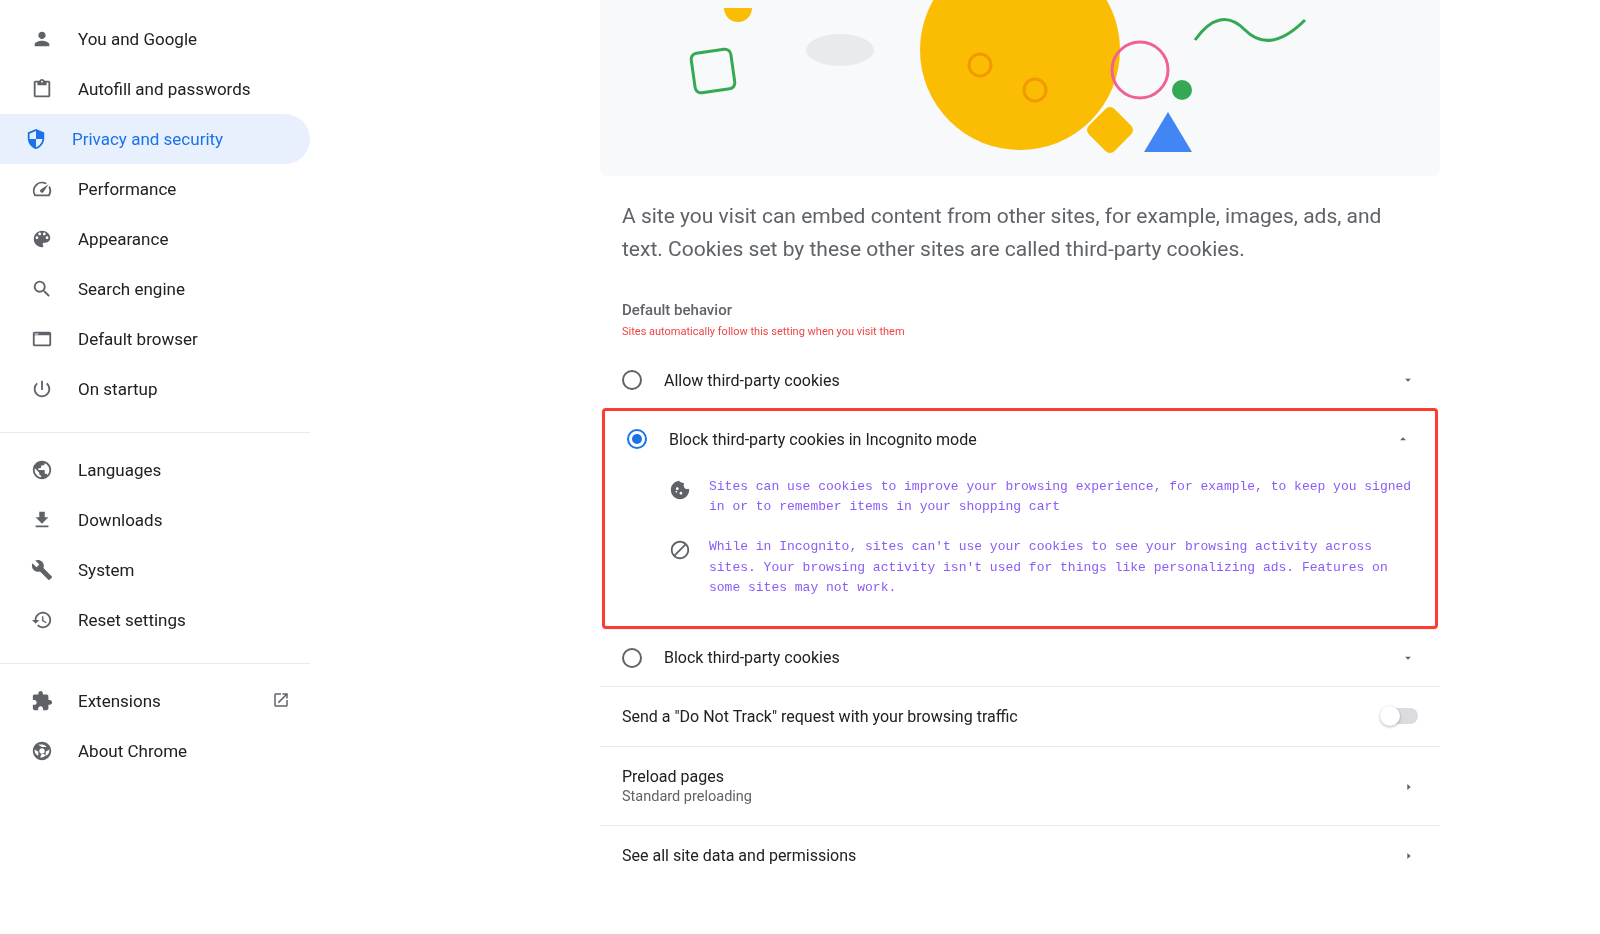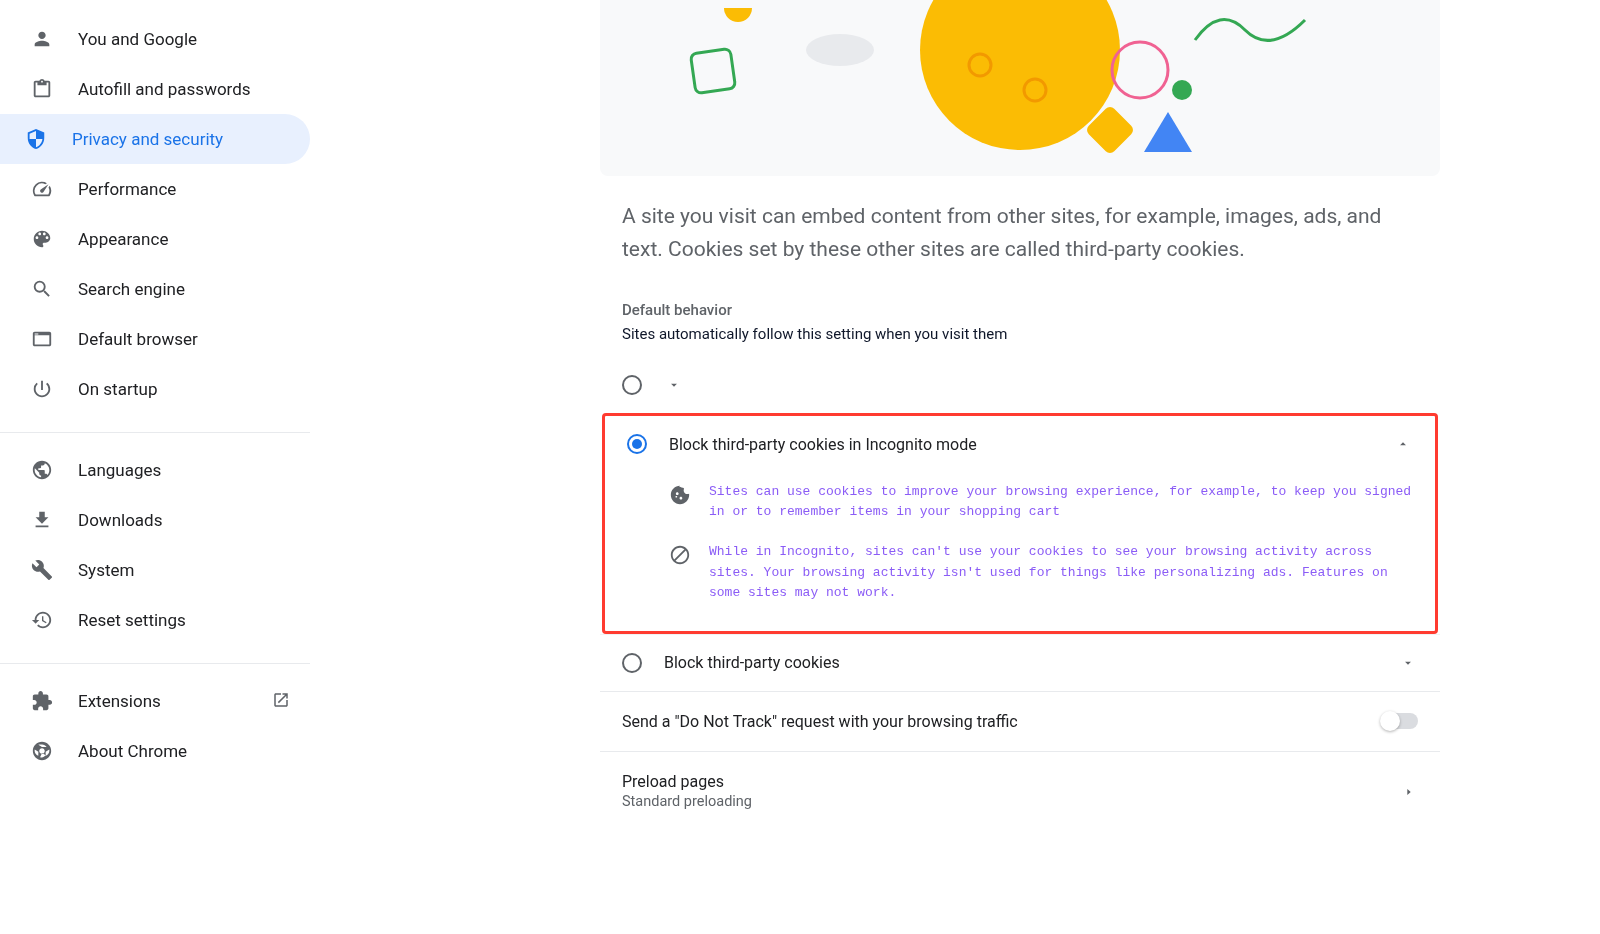--- a/index.html
+++ b/index.html
@@ -85,22 +85,22 @@
     line-height: 1.55;
     padding: 24px 22px 0 22px;
   }
   .section-title {
     font-size: 15px;
     color: #5f6368;
     font-weight: 500;
     padding: 36px 22px 6px 22px;
   }
   .section-sub {
-    font-size: 15px;
-    color: #0f172a;
+    font-size: 11px;
+    color: #ef4444;
     padding: 0 22px 14px 22px;
   }
 
   .option-row {
     display: flex;
     align-items: center;
     padding: 18px 22px;
     border-top: 1px solid #f1f3f4;
     cursor: pointer;
   }
@@ -365,20 +365,21 @@
         </svg>
     </div>
 
     <p class="desc">A site you visit can embed content from other sites, for example, images, ads, and text. Cookies set by these other sites are called third-party cookies.</p>
 
     <div class="section-title">Default behavior</div>
     <div class="section-sub">Sites automatically follow this setting when you visit them</div>
 
     <div class="option-row first">
       <span class="radio"></span>
+      <span class="option-label">Allow third-party cookies</span>
       <span class="chevron">
           <svg viewBox="0 0 24 24">
             <path d="M7 10l5 5 5-5z"></path>
           </svg>
         </span>
     </div>
 
     <div class="highlight-box">
       <div class="option-row">
         <span class="radio selected"></span>
@@ -425,15 +426,23 @@
     <div class="setting-row">
       <div class="setting-text">
         <div class="setting-label">Preload pages</div>
         <div class="setting-sub">Standard preloading</div>
       </div>
       <span class="arrow-right"><svg viewBox="0 0 24 24">
             <path d="M8 5l8 7-8 7z"></path>
           </svg></span>
     </div>
 
+    <div class="setting-row">
+      <div class="setting-text">
+        <div class="setting-label">See all site data and permissions</div>
+      </div>
+      <span class="arrow-right"><svg viewBox="0 0 24 24">
+            <path d="M8 5l8 7-8 7z"></path>
+          </svg></span>
+    </div>
 
   </div>
 </main>
 
 </body></html>

